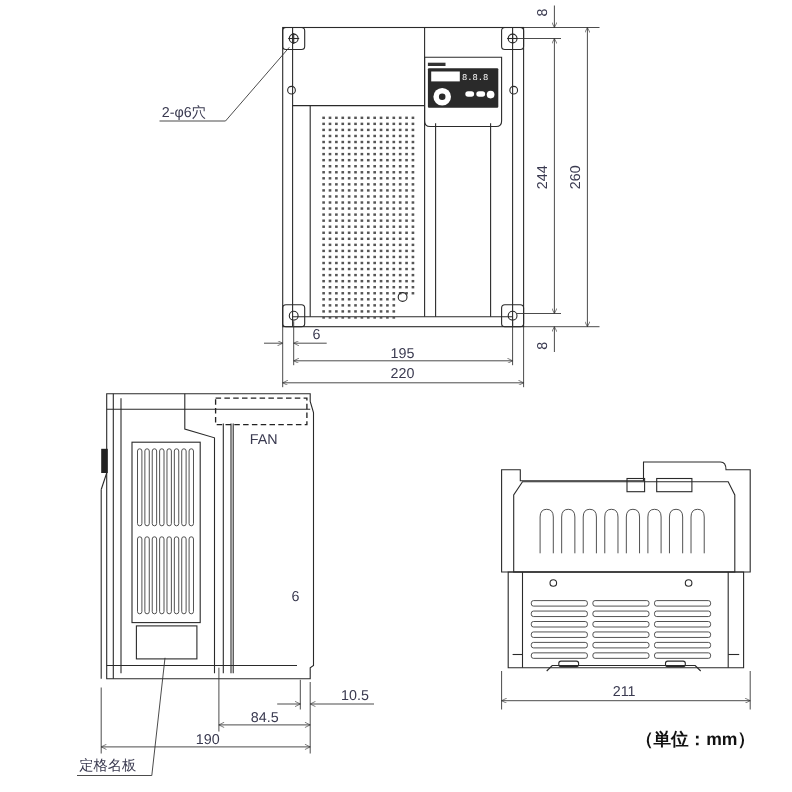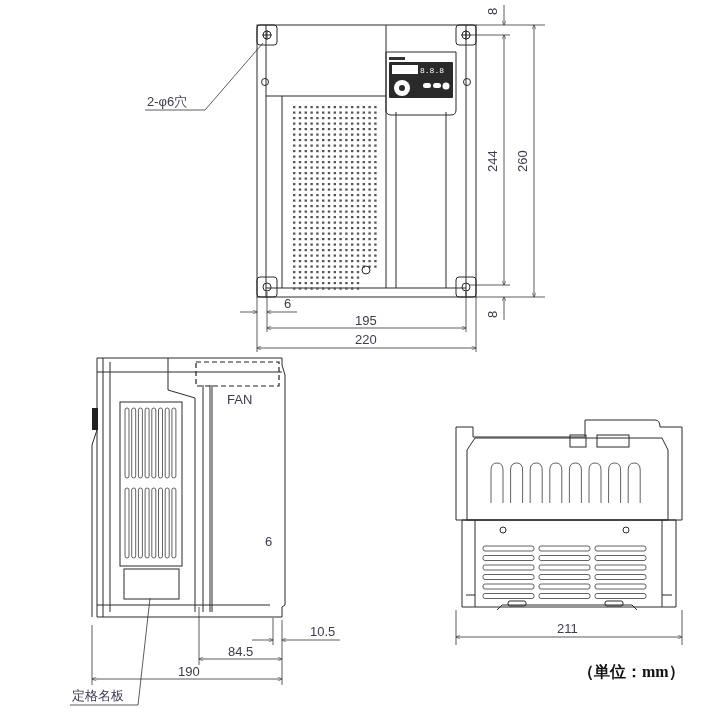--- a/index.html
+++ b/index.html
@@ -3,21 +3,21 @@
 <meta charset="utf-8">
 <style>
   html, body { margin: 0; padding: 0; background: #ffffff; }
   body { width: 720px; height: 720px; overflow: hidden; position: relative; font-family: "Liberation Sans", sans-serif; }
   svg { position: absolute; left: 0; top: 0; }
   .ln { stroke: #2a2a2a; stroke-width: 1; fill: none; }
   .lnt { stroke: #3a3a3a; stroke-width: 0.8; fill: none; }
   .dim { stroke: #333; stroke-width: 0.8; fill: none; }
   .dash { stroke: #222; stroke-width: 1.2; fill: none; stroke-dasharray: 5 3; }
   .dimtxt { font-family: "Liberation Sans", sans-serif; font-size: 13px; fill: #3a3a50; }
-  .unit { position: absolute; left: 578px; top: 662px; font-family: Liberation Serif, serif; font-size: 16px; font-weight: bold; color: #111; }
+  .unit { position: absolute; left: 578px; top: 662px; font-family: Liberation Sans, sans-serif; font-size: 16px; font-weight: bold; color: #111; }
   .dot { fill: #555; }
 </style>
 </head>
 <body>
 
 <svg width="720" height="720" viewBox="0 0 720 720" xmlns="http://www.w3.org/2000/svg">
   <defs>
     <marker id="arr" viewBox="0 0 10 10" refX="10" refY="5" markerWidth="9" markerHeight="6" orient="auto-start-reverse">
       <path d="M0,0 L10,5 L0,10" fill="none" stroke="#333" stroke-width="1.2"></path>
     </marker>

